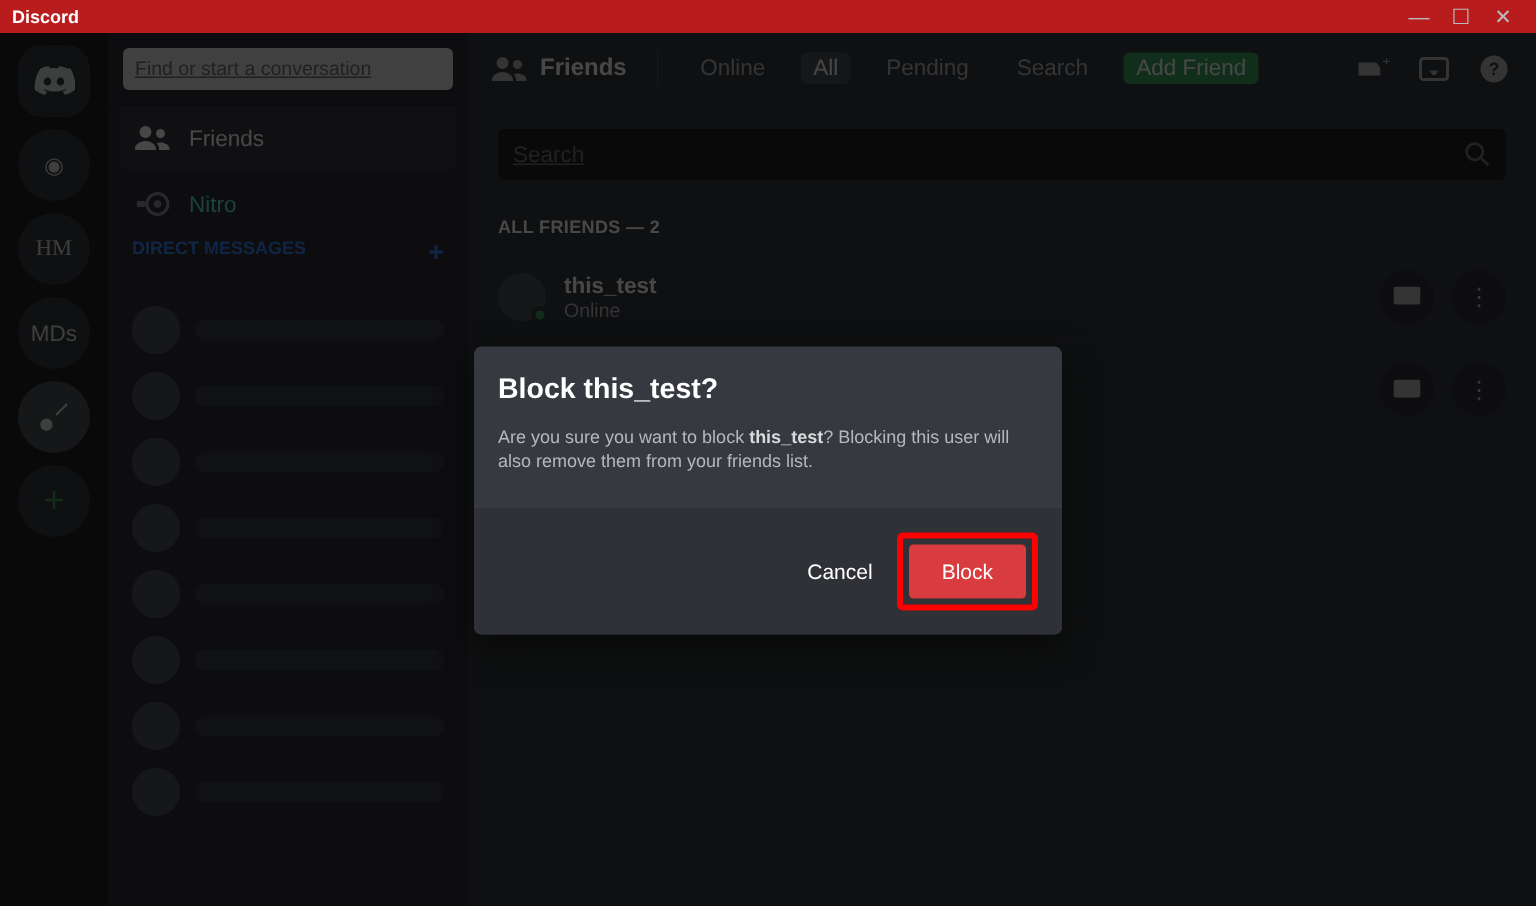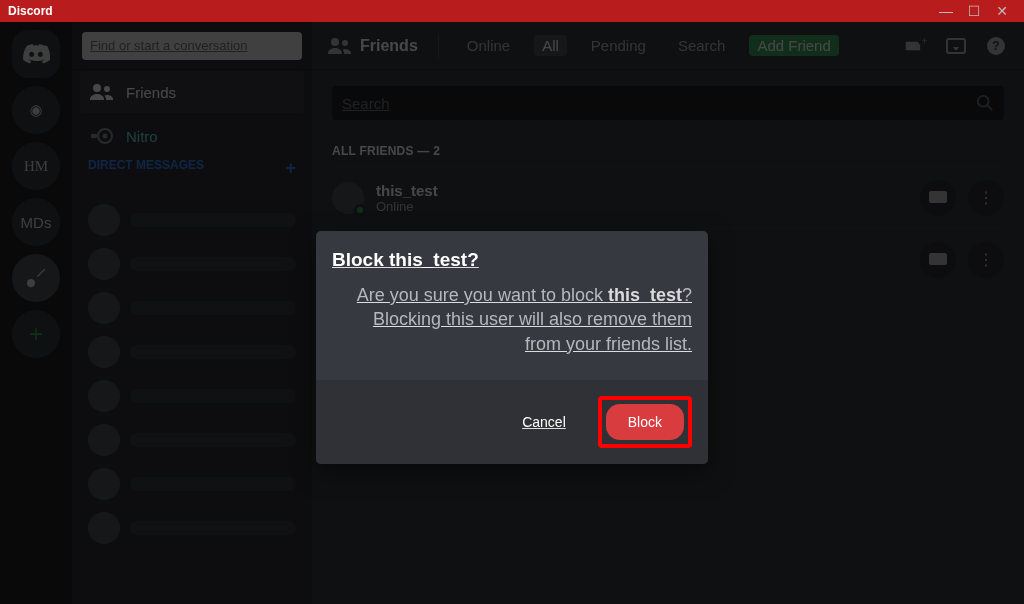--- a/index.html
+++ b/index.html
@@ -42,29 +42,29 @@
   .search-box span { flex:1; font-size:15px; }
   .sect-hdr { padding:16px 20px 8px; font-size:12px; font-weight:600; color:#ffffff; letter-spacing:.02em; }
   .friend-row { height:62px; margin:0 20px; border-top:1px solid rgba(79,84,92,.3); display:flex; align-items:center; gap:12px; cursor:pointer; }
   .fr-av { width:32px; height:32px; border-radius:50%; background:#4f545c; position:relative; }
   .fr-status { position:absolute; right:-2px; bottom:-2px; width:12px; height:12px; border-radius:50%; background:#3ba55d; border:3px solid #36393f; }
   .fr-txt { flex:1; }
   .fr-name { font-weight:600; font-size:15px; color:#fff; }
   .fr-sub { font-size:13px; color:#b9bbbe; }
   .fr-btn { width:36px; height:36px; border-radius:50%; background:#2f3136; display:flex; align-items:center; justify-content:center; color:#b9bbbe; cursor:pointer; }
   .dim-overlay { position:absolute; left:0; top:22px; width:1024px; height:582px; background:rgba(0,0,0,0.72); }
-  .modal { position:absolute; left:316px; top:231px; width:392px; background:#36393f; border-radius:5px; overflow:hidden; box-shadow:0 8px 24px rgba(0,0,0,.5);text-decoration:underline; }
+  .modal { position:absolute; left:316px; top:231px; width:392px; background:#36393f; border-radius:5px; overflow:hidden; box-shadow:0 8px 24px rgba(0,0,0,.5); }
   .modal-body { padding:18px 16px 24px; }
   .modal-title { font-size:19px; font-weight:700; color:#fff; margin-bottom:12px; }
-  .modal-txt { font-size:18px; line-height:1.35; color:#b5b8bd;text-align:right; }
+  .modal-txt { font-size:12px; line-height:1.35; color:#b5b8bd; }
   .modal-txt b { color:#d9dadc; font-weight:600; }
-  .modal-foot { background:#2f3136; padding:16px; display:flex; justify-content:flex-end; align-items:center; gap:32px; }
+  .modal-foot { background:#2f3136; padding:16px; display:flex; justify-content:flex-end; align-items:center; gap:16px; }
   .btn-cancel { background:none; border:none; color:#fff; font-size:14px; font-weight:500; cursor:pointer; }
   .block-wrap { border:4px solid #ff0000; border-radius:4px; padding:4px; }
-  .btn-block { background:#d83c3e; border:none; color:#fff; font-size:14px; font-weight:500; padding:10px 22px; border-radius:14px; cursor:pointer; }
+  .btn-block { background:#d83c3e; border:none; color:#fff; font-size:14px; font-weight:500; padding:10px 22px; border-radius:3px; cursor:pointer; }
 </style>
 </head>
 <body>
 
 <div class="titlebar">
   <div class="titlebar-title">Discord</div>
   <div class="titlebar-spacer"></div>
   <div class="titlebar-btn">—</div>
   <div class="titlebar-btn">☐</div>
   <div class="titlebar-btn">✕</div>

